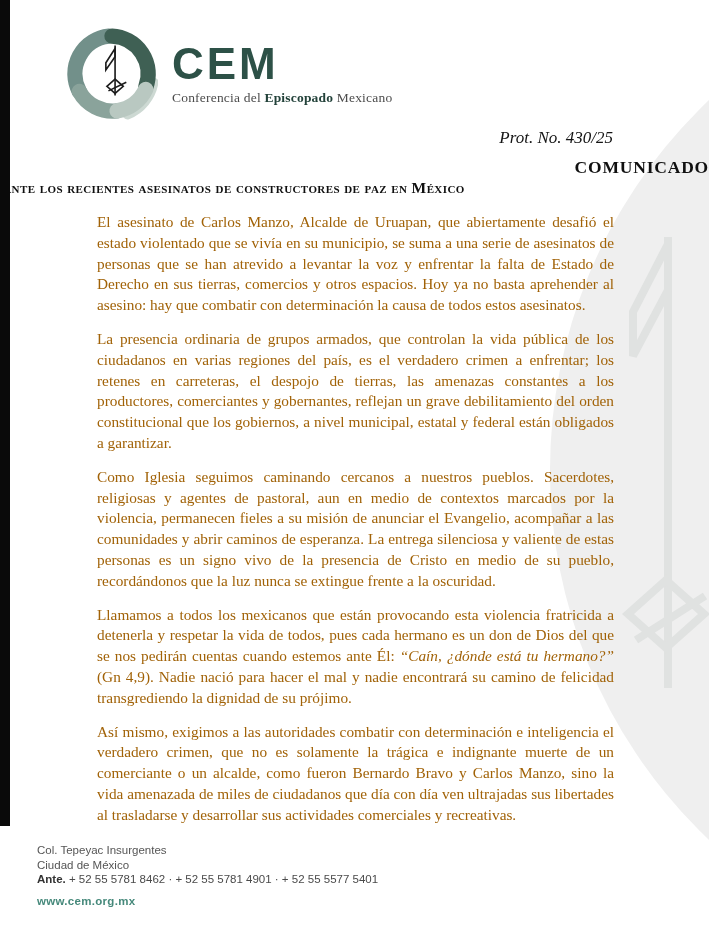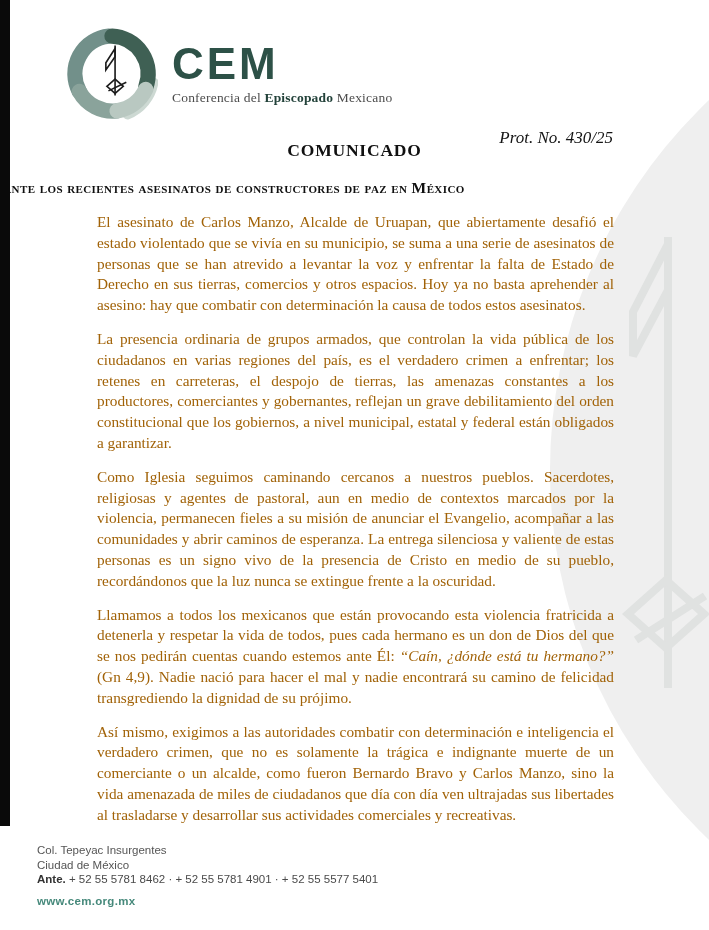--- a/index.html
+++ b/index.html
@@ -55,22 +55,22 @@
   .prot {
     position: absolute;
     right: 96px; top: 128px;
     font-style: italic;
     font-size: 17px;
     color: #141414;
     z-index: 2;
   }
   .title {
     position: absolute;
-    left: 0; right: 0; top: 140px;
-    text-align: center;
+    left: 0; right: 0; top: 157px;
+    text-align: right;
     font-weight: 700;
     font-size: 17.5px;
     letter-spacing: 0.8px;
     color: #101010;
     z-index: 2;
   }
   .subtitle {
     position: absolute;
     left: 0; right: 0; top: 179px;
     text-align: left;

